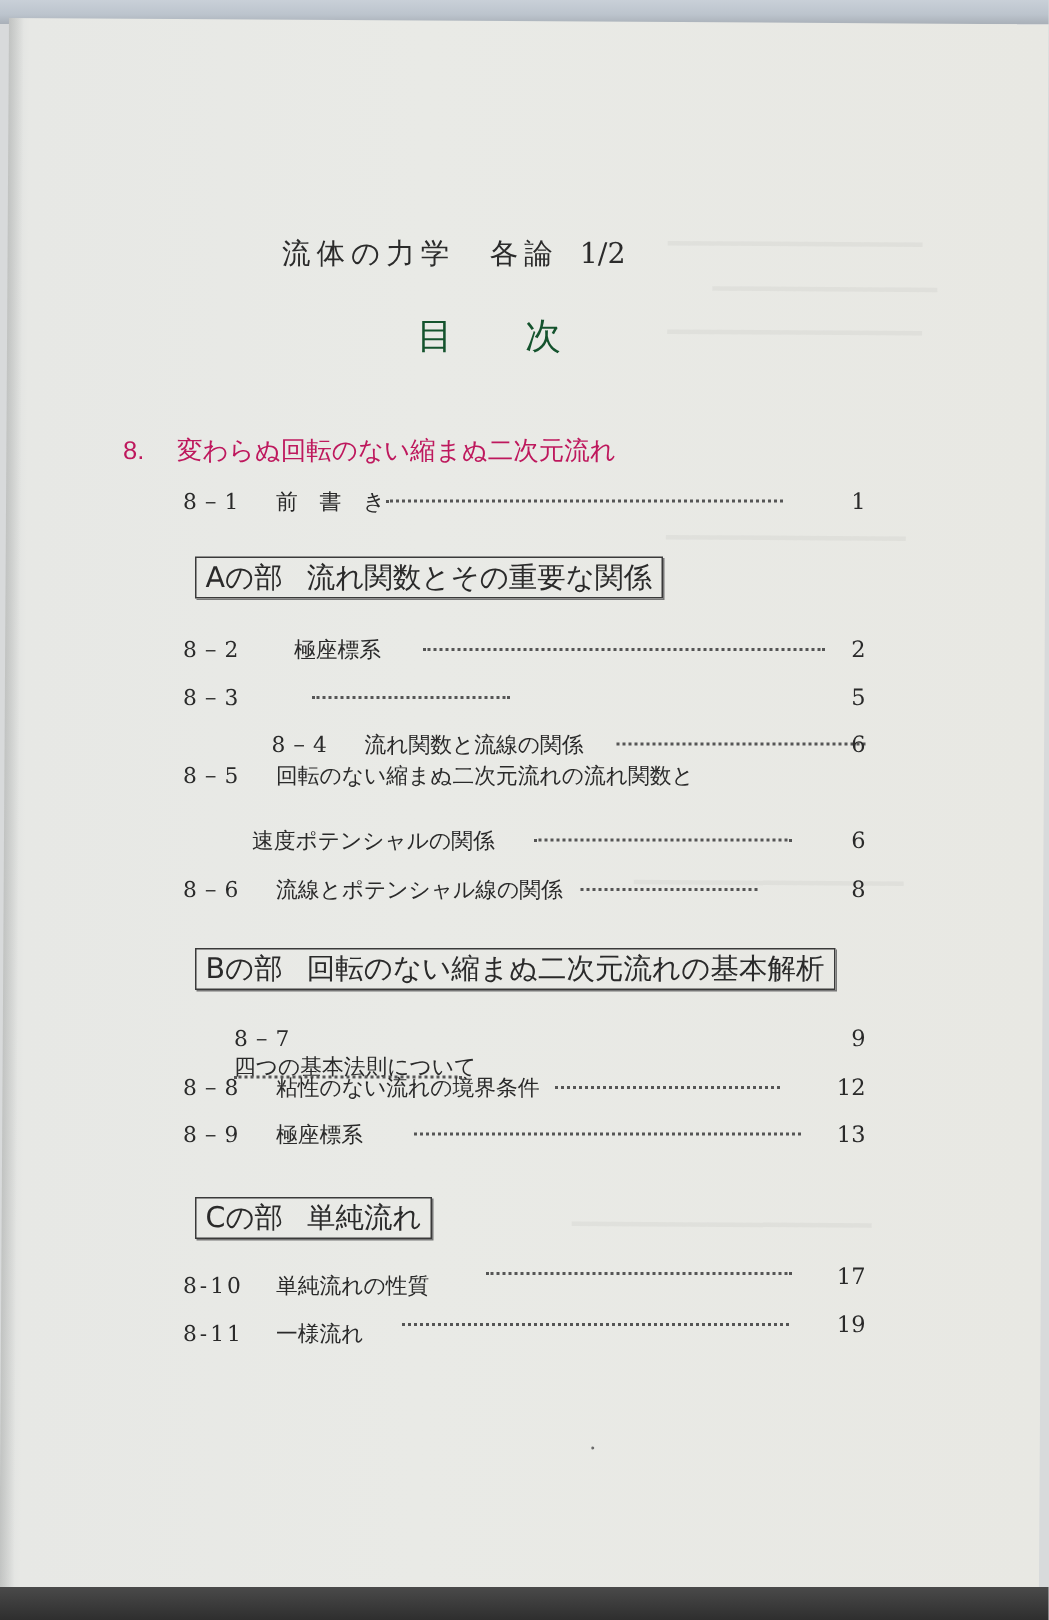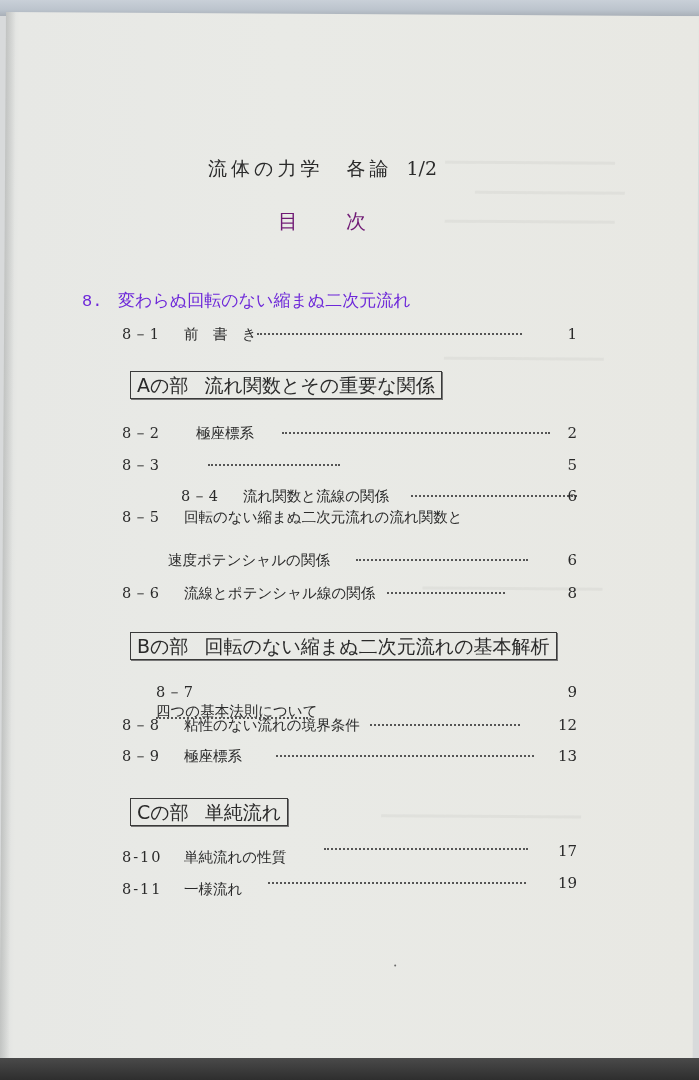--- a/index.html
+++ b/index.html
@@ -36,43 +36,43 @@
       transform-origin: 0 0;
     }
     .page-shadow-left {
       position: absolute;
       left: 0; top: 0;
       width: 10px; height: 100%;
       background: linear-gradient(90deg, rgba(160,162,160,0.45), rgba(160,162,160,0));
     }
     .abs { position: absolute; white-space: nowrap; }
     .book-title {
-      left: 208px; top: 156px;
+      left: 188px; top: 156px;
       font-size: 19px;
       letter-spacing: 4px;
       color: #2b2b2b;
       font-family: "DejaVu Sans", "Liberation Sans", sans-serif;
     }
     .book-title .vol {
       margin-left: 14px;
       font-family: "DejaVu Serif", serif;
       letter-spacing: 0;
     }
     .toc-heading {
       left: 278px; top: 208px;
-      font-size: 20px;
+      font-size: 24px;
       letter-spacing: 48px;
       font-family: "DejaVu Sans", "Liberation Sans", sans-serif;
-      color: #701a75;
+      color: #14532d;
     }
     .chapter {
       left: 82px; top: 289px;
       font-size: 17px;
-      font-family: Liberation Mono, monospace;
-      color: #6d28d9;
+      font-family: Liberation Sans, sans-serif;
+      color: #be185d;
     }
     .chapter .num { display: inline-block; width: 36px; }
     .entry {
       left: 122px;
       width: 455px;
       height: 22px;
       font-size: 14.5px;
       display: flex;
       align-items: baseline;
       font-family: "DejaVu Sans", "Liberation Sans", sans-serif;

